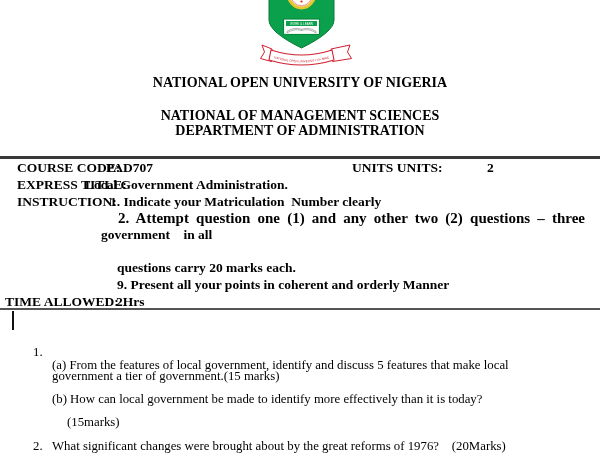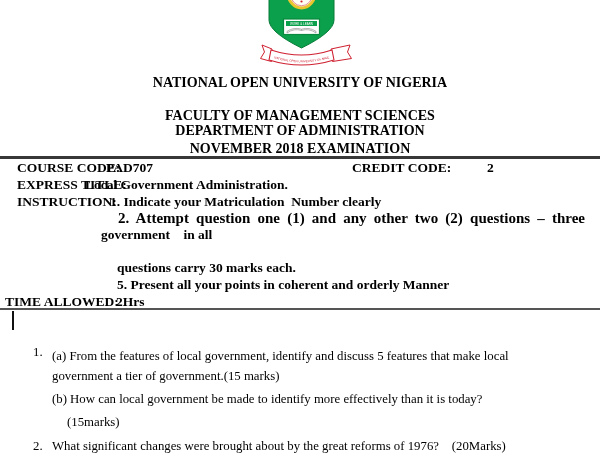--- a/index.html
+++ b/index.html
@@ -50,52 +50,51 @@
       <path d="M73,67 L92,63 L89.5,70 L93.5,76.5 L74.5,79.5 Z" fill="#ffffff" stroke="#cf2030" stroke-width="1"></path>
       <path d="M13,68 Q43.5,78 74,68 L76,78 Q43.5,88 11,78 Z" fill="#ffffff" stroke="#cf2030" stroke-width="1.1"></path>
       <path id="rc" d="M16,76.2 Q43.5,84.5 71,76.2" fill="none"></path>
       <text class="ribbon-text" font-size="3" fill="#cf2030">
         <textPath href="#rc" xlink:href="#rc">NATIONAL OPEN UNIVERSITY OF NIGERIA</textPath>
       </text>
     </g>
   </svg>
 
   <div class="ln hdr" style="top:75px">NATIONAL OPEN UNIVERSITY OF NIGERIA</div>
-  <div class="ln hdr" style="top:108px">FACULTY OF MANAGEMENT SCIENCES</div>
+  <div class="ln hdr" style="top:108px">NATIONAL OF MANAGEMENT SCIENCES</div>
   <div class="ln hdr" style="top:123px">DEPARTMENT OF ADMINISTRATION</div>
-  <div class="ln hdr" style="top:141px">NOVEMBER 2018 EXAMINATION</div>
 
   <div class="rule rule1"></div>
 
   <div class="ln b" style="left:17px;top:160px">COURSE CODE:</div>
   <div class="ln b" style="left:106px;top:160px">PAD707</div>
-  <div class="ln b" style="left:352px;top:160px">CREDIT CODE:</div>
+  <div class="ln b" style="left:352px;top:160px">UNITS UNITS:</div>
   <div class="ln b" style="left:487px;top:160px">2</div>
 
   <div class="ln b" style="left:17px;top:177px">EXPRESS TITLE:</div>
   <div class="ln b" style="left:85px;top:177px">Local Government Administration.</div>
 
   <div class="ln b" style="left:17px;top:194px">INSTRUCTION:</div>
   <div class="ln b" style="left:110px;top:194px">1. Indicate your Matriculation  Number clearly</div>
 
   <div class="ln just" style="left:118px;top:210px;width:467px">2. Attempt question one (1) and any other two (2) questions – three</div>
   <div class="ln b" style="left:101px;top:227px">government    in all</div>
 
-  <div class="ln b" style="left:117px;top:260px">questions carry 30 marks each.</div>
+  <div class="ln b" style="left:117px;top:260px">questions carry 20 marks each.</div>
 
-  <div class="ln b" style="left:117px;top:277px">5. Present all your points in coherent and orderly Manner</div>
+  <div class="ln b" style="left:117px;top:277px">9. Present all your points in coherent and orderly Manner</div>
 
   <div class="ln b" style="left:5px;top:294px">TIME ALLOWED:</div>
   <div class="ln b" style="left:116px;top:294px">2Hrs</div>
 
   <div class="rule rule2"></div>
 
   <div class="caret"></div>
 
   <div class="ln q" style="left:33px;top:345px">1.</div>
-  <div class="ln q" style="left:52px;top:349px">(a) From the features of local government, identify and discuss 5 features that make local</div>
+  <div class="ln q" style="left:52px;top:358px">(a) From the features of local government, identify and discuss 5 features that make local</div>
   <div class="ln q" style="left:52px;top:369px">government a tier of government.(15 marks)</div>
   <div class="ln q" style="left:52px;top:392px">(b) How can local government be made to identify more effectively than it is today?</div>
   <div class="ln q" style="left:67px;top:415px">(15marks)</div>
   <div class="ln q" style="left:33px;top:439px">2.</div>
   <div class="ln q" style="left:52px;top:439px">What significant changes were brought about by the great reforms of 1976?    (20Marks)</div>
 
 </div>
 
 </body></html>

